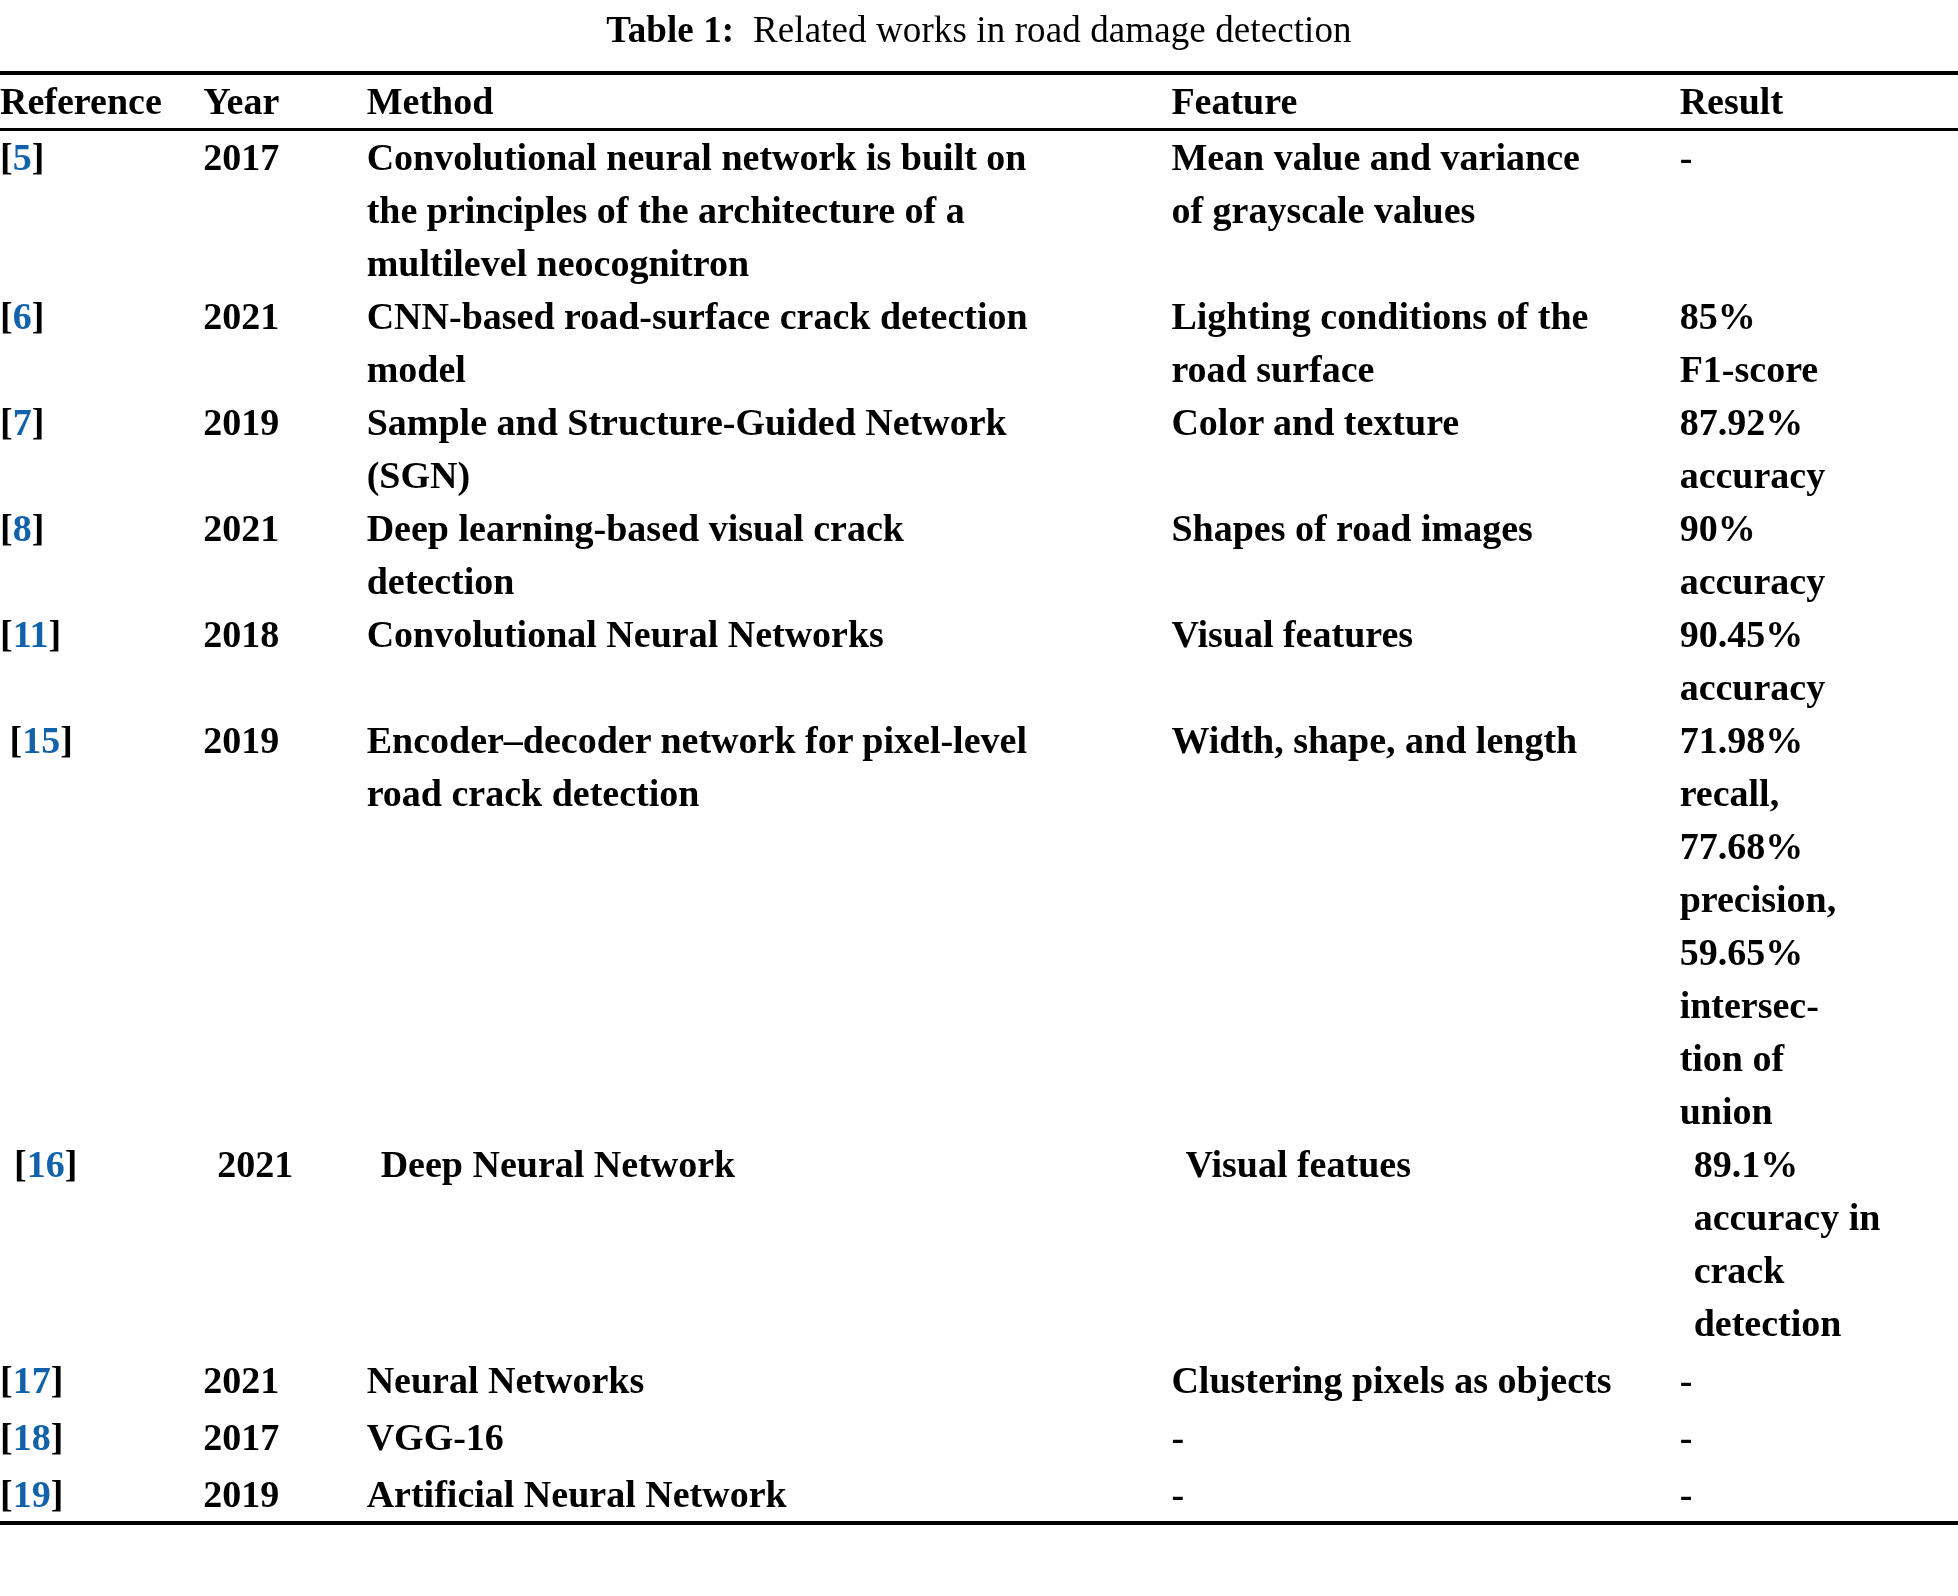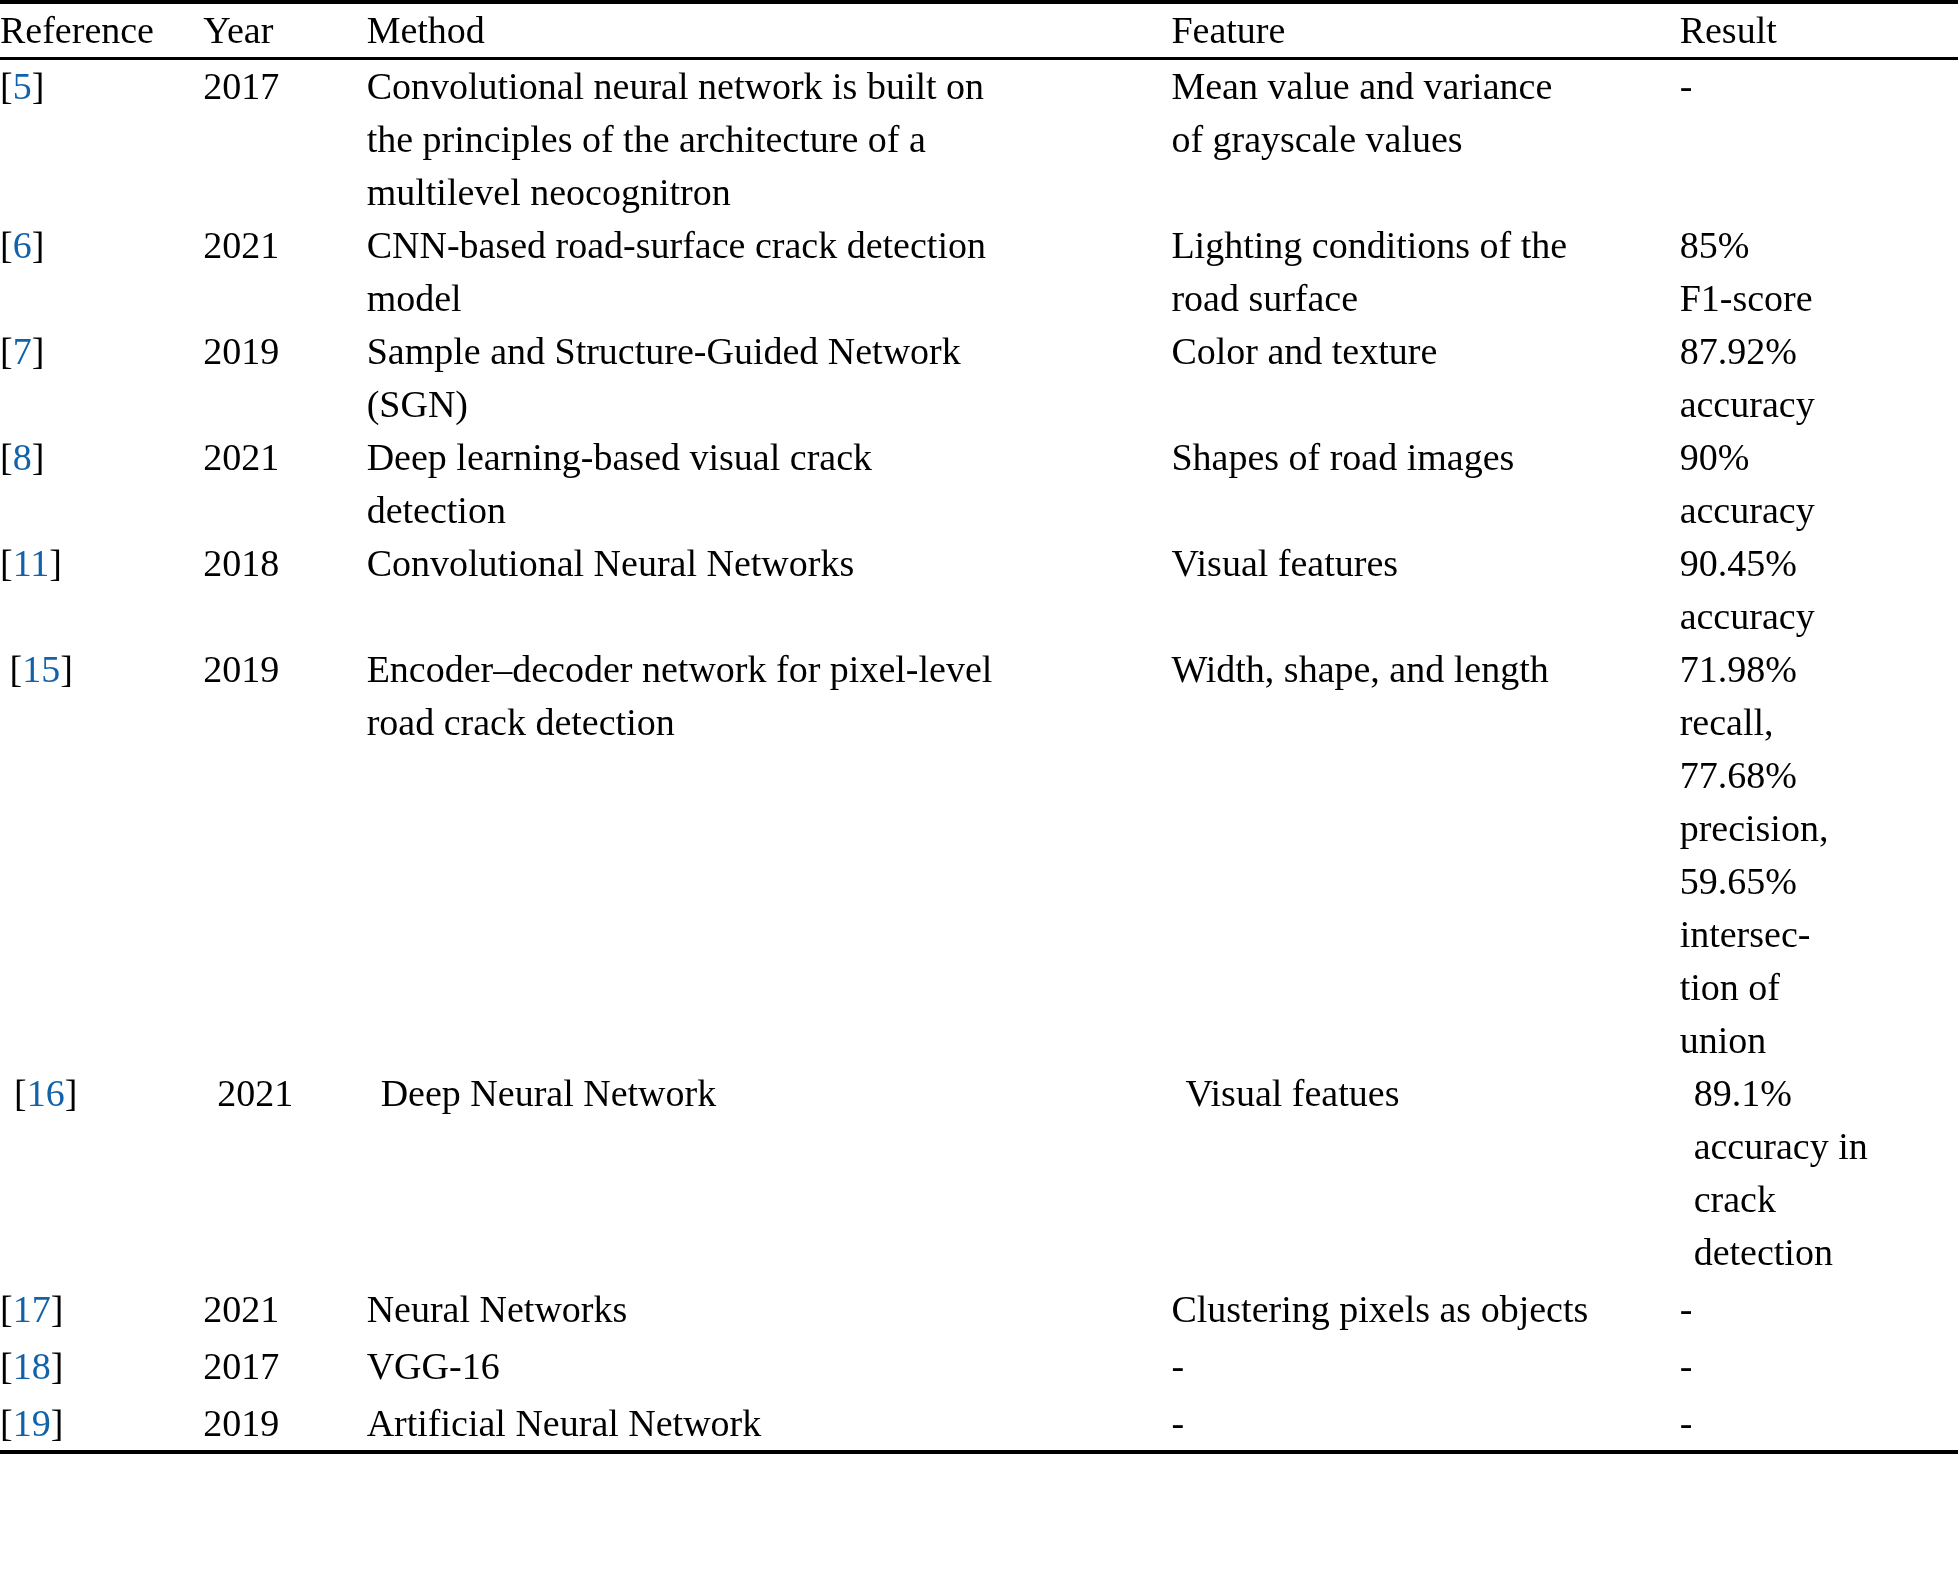--- a/index.html
+++ b/index.html
@@ -57,21 +57,21 @@
   table.tbl col.c-feat   { width: 420px; }
   table.tbl col.c-res    { width: 230px; }
 
   table.tbl th,
   table.tbl td {
     vertical-align: top;
     text-align: left;
     padding: 0;
     font-size: 38px;
     line-height: 53px;
-    font-weight: normal;
+    font-weight: bold;
   }
 
   thead th {
     padding-top: 14px;
     padding-bottom: 10px;
   }
 
   tbody td {
     padding-top: 8px;
     padding-bottom: 0px;
@@ -108,20 +108,23 @@
 
   .res-lines { white-space: pre-line; }
   .method-lines { white-space: pre-line; }
   .feat-lines { white-space: pre-line; }
 </style>
 </head>
 <body>
 
 <div class="table-wrap">
 
+  <div class="table-caption">
+    <span class="cap-label">Table 1:</span><span>&nbsp;&nbsp;</span><span class="cap-text">Related works in road damage detection</span>
+  </div>
 
   <div class="rule-top"></div>
 
   <table class="tbl">
     <colgroup>
       <col class="c-ref">
       <col class="c-year">
       <col class="c-method">
       <col class="c-feat">
       <col class="c-res">

